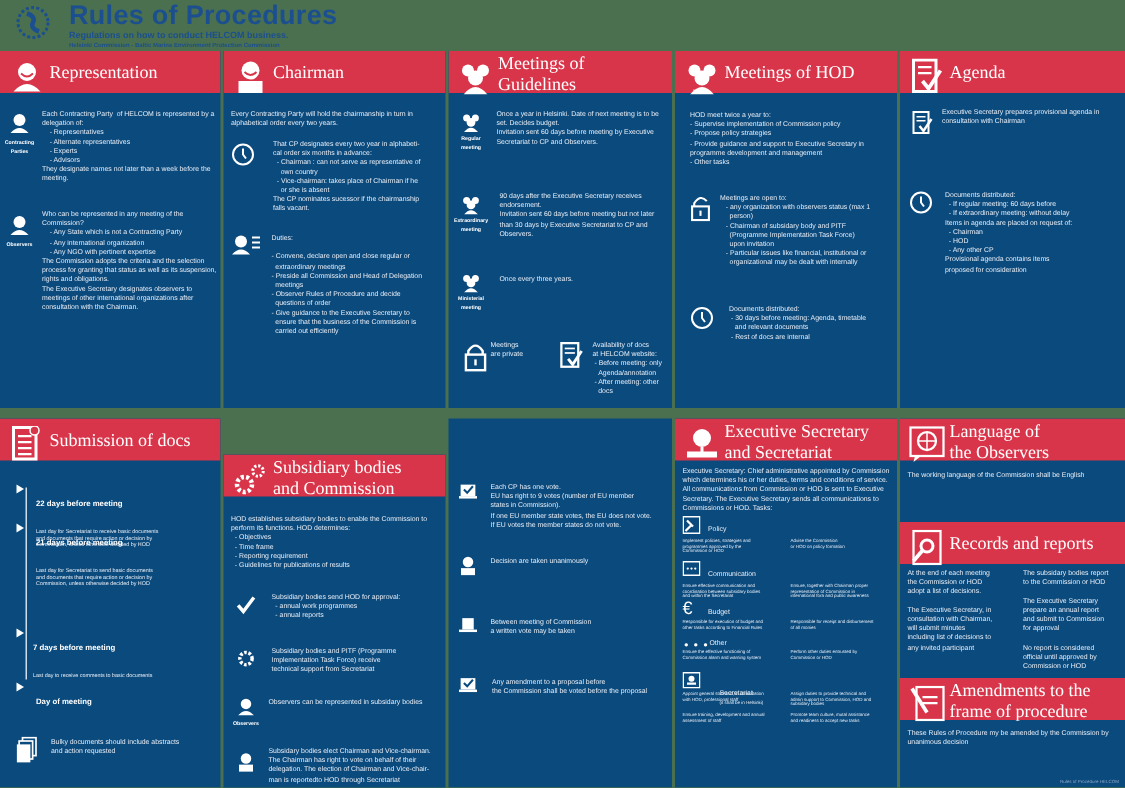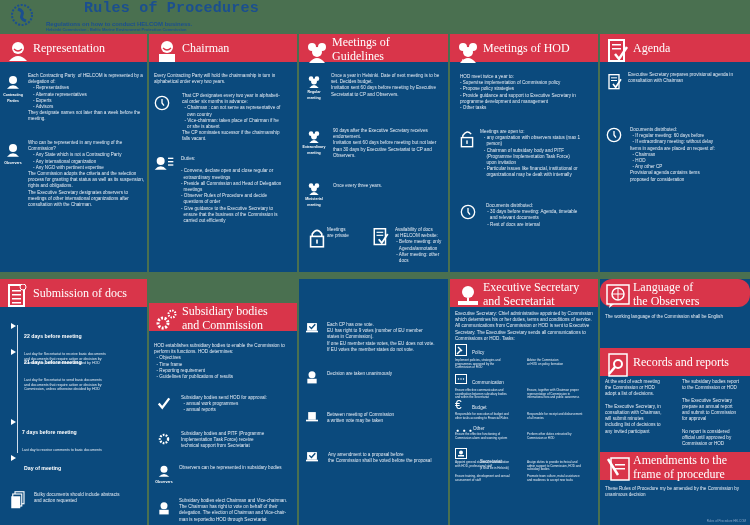--- a/index.html
+++ b/index.html
@@ -1,20 +1,20 @@
 <!DOCTYPE html>
 <html><head>
 <meta charset="utf-8">
 <style>
   * { box-sizing: border-box; margin: 0; padding: 0; }
   html, body { width: 750px; height: 525px; overflow: hidden; }
   body { background: #4a7050; font-family: "Liberation Sans", sans-serif; color: #fff; position: relative; }
   .topbar { position: absolute; left: 0; top: 0; width: 750px; height: 34px; background: #4a7050; }
   .logo { position: absolute; left: 10px; top: 3px; width: 24px; height: 24px; }
-  .title { position: absolute; left: 46px; top: 0px; font-family: Liberation Mono, monospace; font-weight: bold; font-size: 15px; color: #1b4f8f; letter-spacing: 0.2px; margin-left: 38px; }
+  .title { position: absolute; left: 46px; top: 0px; font-family: Liberation Sans, sans-serif; font-weight: bold; font-size: 18px; color: #1b4f8f; letter-spacing: 0.2px; }
   .subtitle { position: absolute; left: 46px; top: 21px; font-size: 6px; font-weight: bold; color: #1b4f8f; }
   .subtitle2 { position: absolute; left: 46px; top: 27px; font-size: 4px; font-weight: bold; color: #1b4f8f; }
 
   .panel { position: absolute; background: #0b4a7d; overflow: hidden; }
   .phead { position: absolute; left: 0; right: 0; top: 0; background: #d9354a; }
   .phead .hicon { position: absolute; left: 6px; top: 5px; width: 24px; height: 24px; }
   .phead .htitle { position: absolute; left: 33px; color: #fff; font-size: 12px; line-height: 14px; font-family: Liberation Serif, serif; }
   .pbody { position: absolute; left: 0; right: 0; font-size: 4.6px; line-height: 6.2px; color: #e8eef6; }
   .t { position: absolute; white-space: pre-wrap; }
   .ic { position: absolute; }
@@ -450,21 +450,21 @@
 subsidary bodies</div>
     <div class="t small" style="left:5px;top:168px;width:68px;font-size:3px;line-height:3.6px;">Ensure training, development and annual
 assessment of staff</div>
     <div class="t small" style="left:77px;top:168px;width:68px;font-size:3px;line-height:3.6px;">Promote team culture, mutal assistance
 and readiness to accept new tasks</div>
   </div>
 </div>
 
 <div class="panel" style="left:600px;top:279px;width:150px;height:246px;">
 
-  <div class="phead" style="top:0;height:28px;border-radius:12px;">
+  <div class="phead" style="top:0;height:28px;">
     <svg class="hicon" viewBox="0 0 24 24">
         <rect x="1" y="1" width="22" height="19" fill="none" stroke="#fff" stroke-width="1.5"></rect>
         <circle cx="12" cy="10" r="6" fill="none" stroke="#fff" stroke-width="1.5"></circle>
         <path d="M6 10 H18 M12 4 V16" stroke="#fff" stroke-width="1"></path>
         <path d="M4 20 L3 24 L8 20" fill="#fff"></path>
       </svg>
     <div class="htitle" style="top:1px;">
       <div>Language of</div>
       <div>the Observers</div>
     </div>

